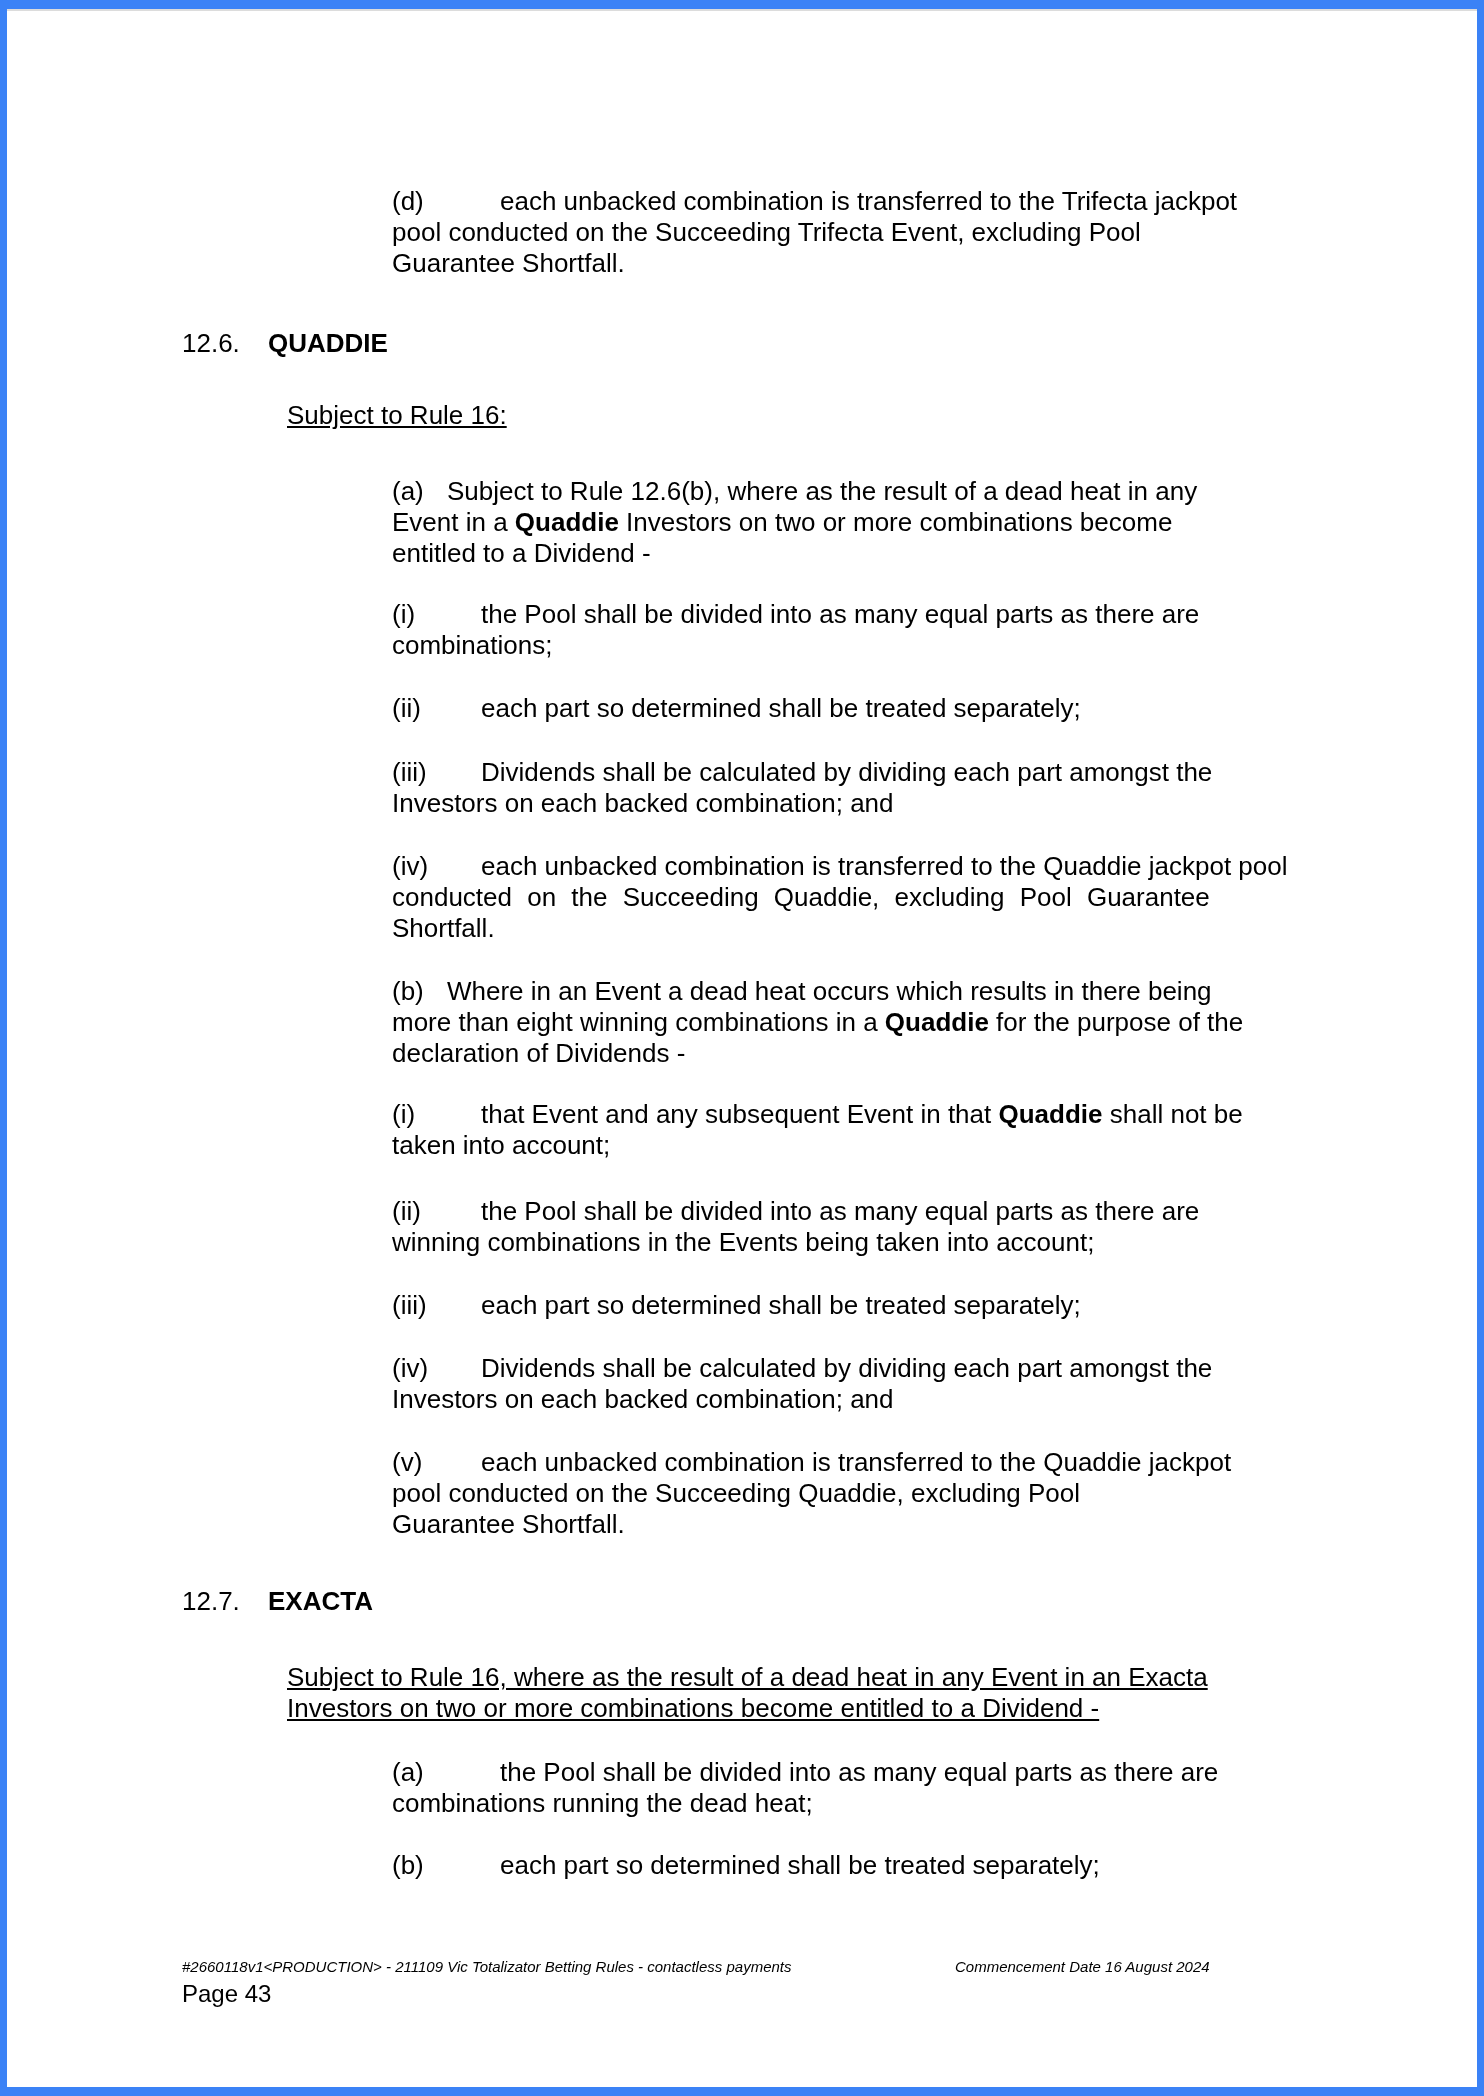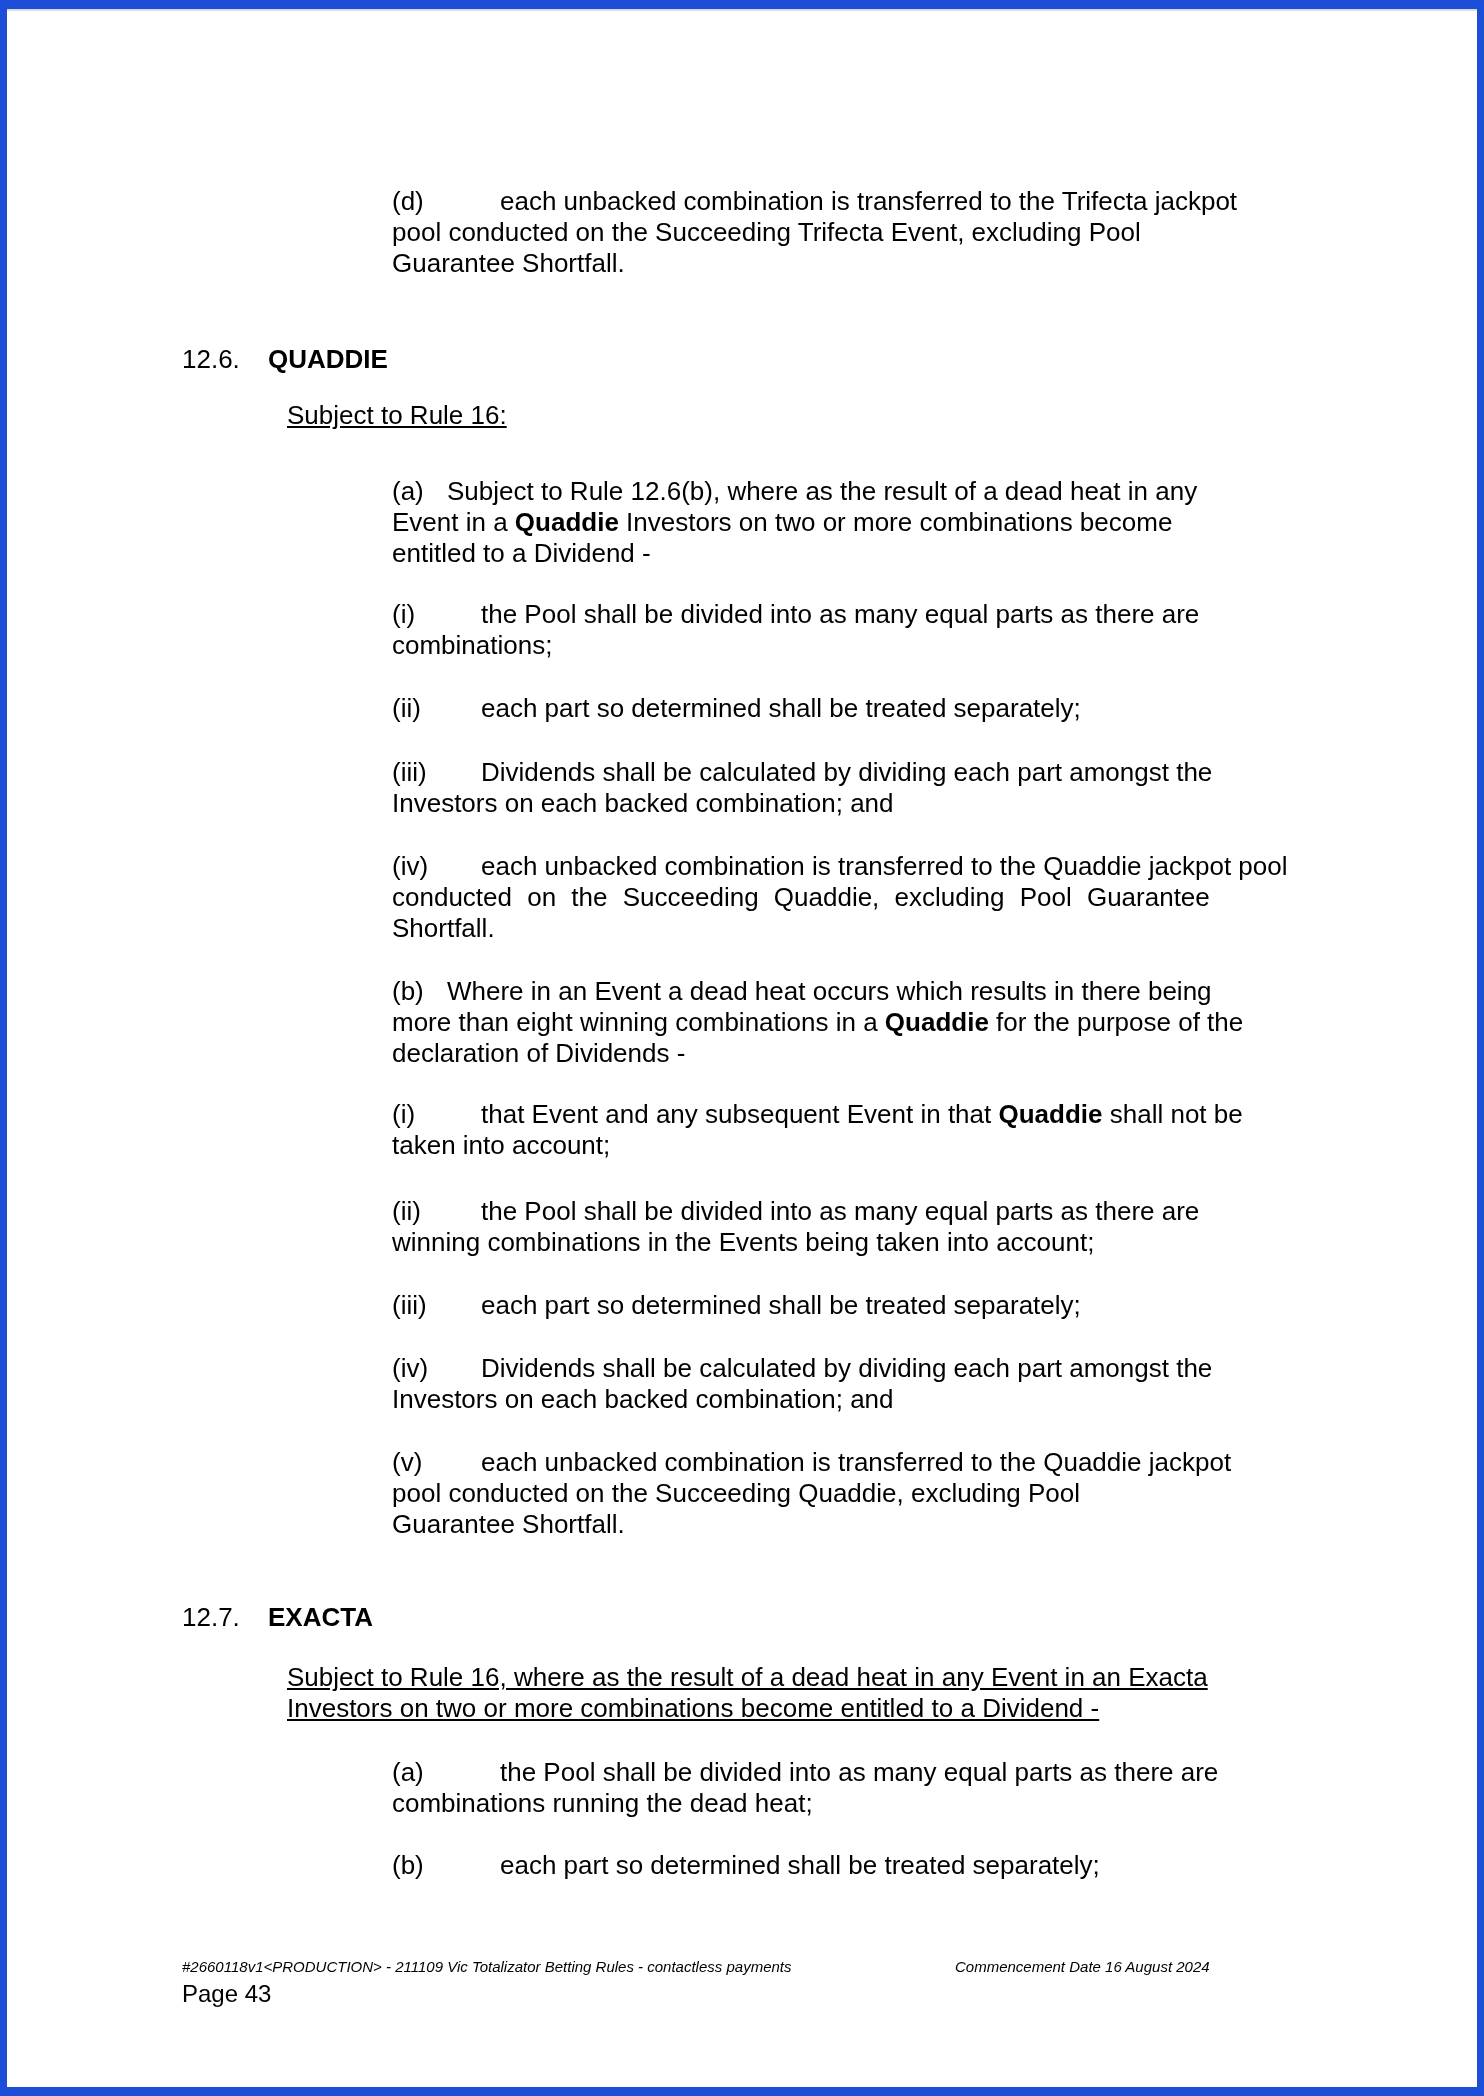--- a/index.html
+++ b/index.html
@@ -1,28 +1,28 @@
 <!DOCTYPE html>
 <html><head>
 <meta charset="utf-8">
 <style>
   html,body{margin:0;padding:0;}
   body{background:#2d2d2d;}
   .canvas{
     position:relative;width:1484px;height:2096px;overflow:hidden;
-    background:#1d4ed8;
+    background:#3b82f6;
     font-family:"Liberation Sans","DejaVu Sans",sans-serif;
     color:#000;
   }
   .page{
     position:absolute;left:7px;top:9px;width:1470px;height:2078px;
     background:#ffffff;border-top:2px solid #dcdcdc;box-sizing:border-box;
   }
   .blk{position:absolute;font-size:26px;}
-  .at-head{left:182px;margin-top:16px;}
+  .at-head{left:182px;}
   .at-l0{left:287px;text-decoration:underline;}
   .at-l1{left:392px;}
   .line{height:31px;line-height:31px;white-space:nowrap;}
   .lbl{display:inline-block;}
   .w55{width:55px;}
   .w89{width:89px;}
   .w108{width:108px;}
   .ind89{}
   .stretch{word-spacing:8px;}
   .num{display:inline-block;width:86px;}

